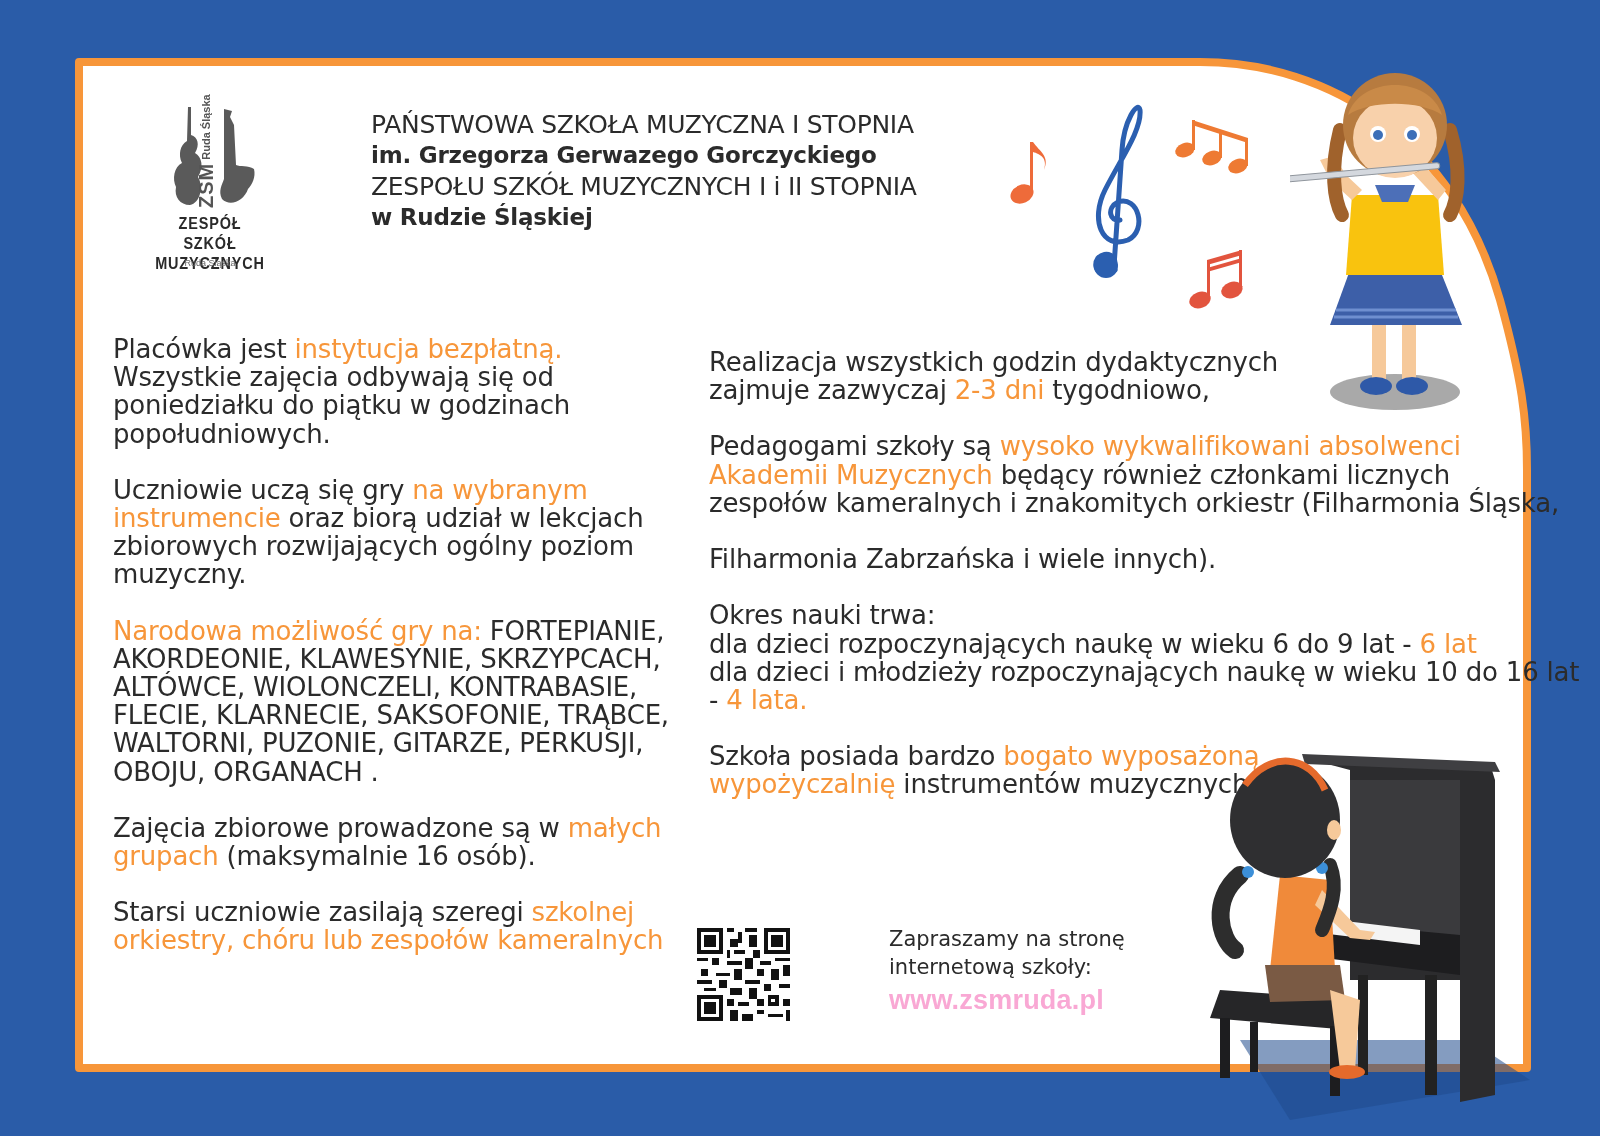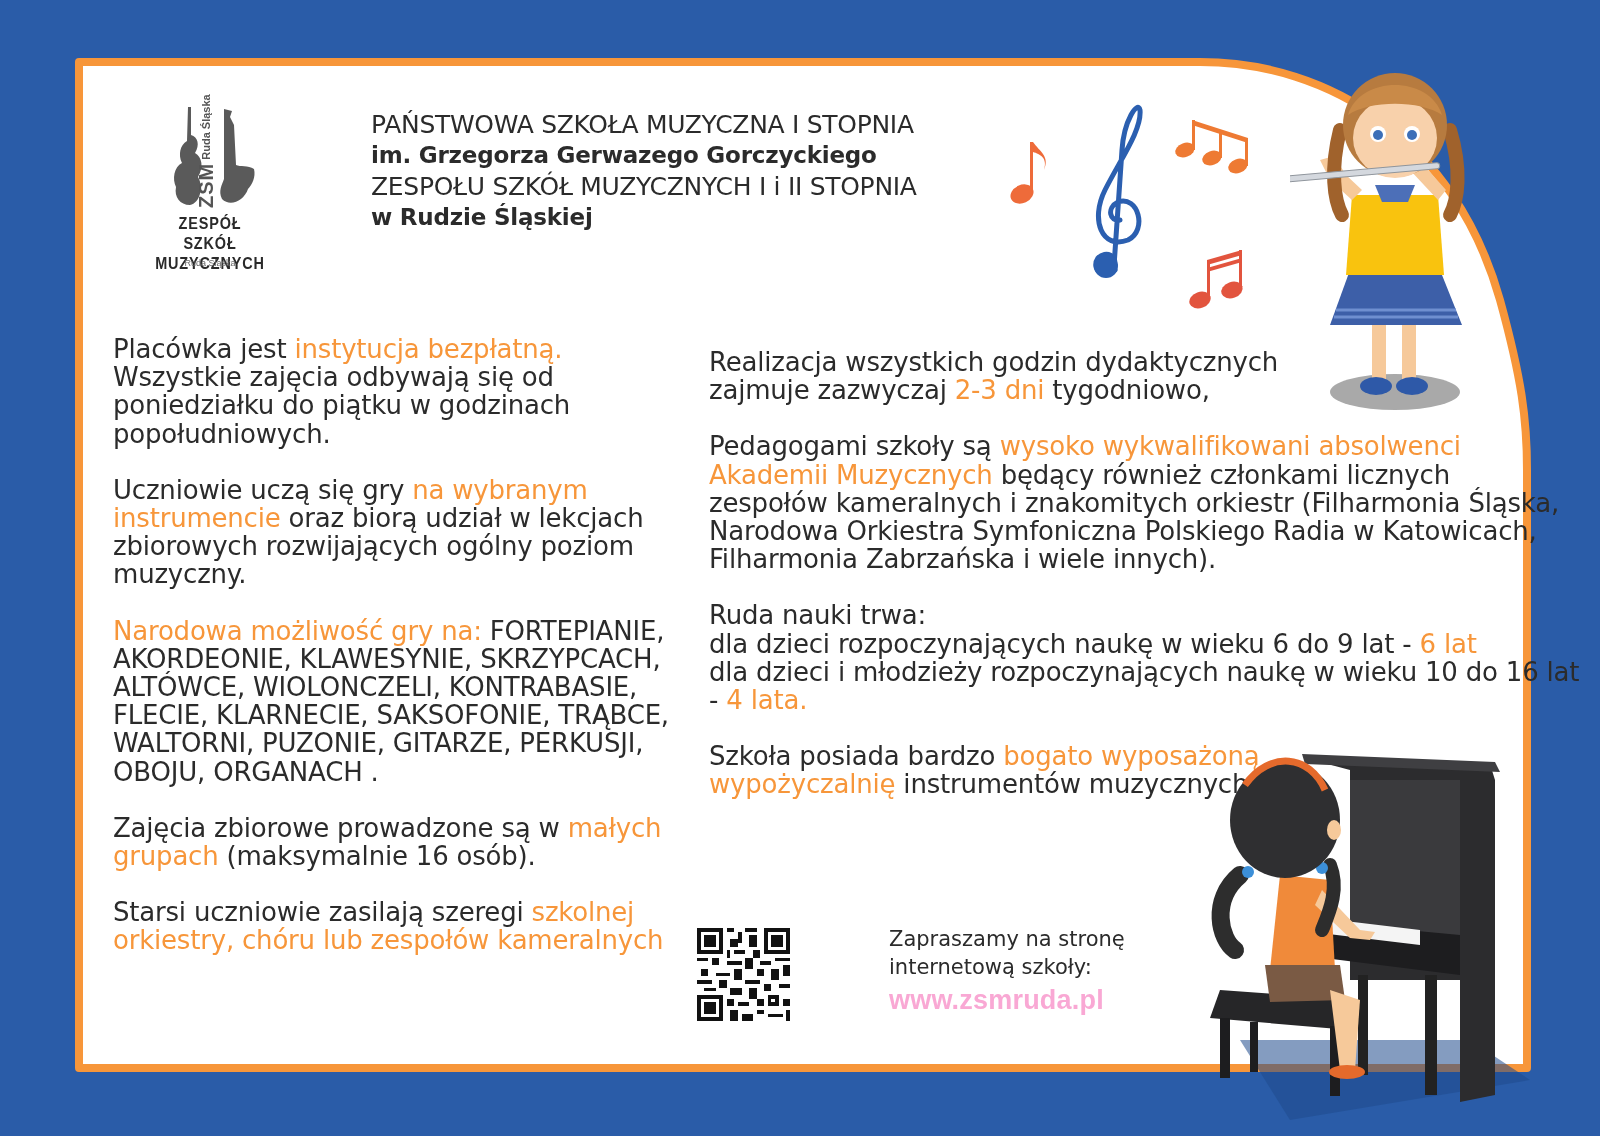--- a/index.html
+++ b/index.html
@@ -176,25 +176,25 @@
 
 <div id="col-right" class="abs col">
   <p>
     <span>Realizacja wszystkich godzin dydaktycznych</span><br>
     <span>zajmuje zazwyczaj </span><span class="orange"> 2-3 dni</span><span> tygodniowo,</span>
   </p>
   <p>
     <span>Pedagogami szkoły są </span><span class="orange">wysoko wykwalifikowani absolwenci</span><br>
     <span class="orange">Akademii Muzycznych</span><span> będący również członkami licznych</span><br>
     <span>zespołów kameralnych i znakomitych orkiestr (Filharmonia Śląska,</span><br>
-    <span>Narodowa Orkiestra Symfoniczna Polskiego Radia w Katowicach,</span><br>
+    <br>
     <span>Filharmonia Zabrzańska i wiele innych).</span>
   </p>
   <p>
-    <span>Ruda nauki trwa:</span><br>
+    <span>Okres nauki trwa:</span><br>
     <span>dla dzieci rozpoczynających naukę w wieku 6 do 9 lat - </span><span class="orange">6 lat</span><br>
     <span>dla dzieci i młodzieży rozpoczynających naukę w wieku 10 do 16 lat</span><br>
     <span>- </span><span class="orange">4 lata.</span>
   </p>
   <p>
     <span>Szkoła posiada bardzo </span><span class="orange">bogato wyposażoną</span><br>
     <span class="orange">wypożyczalnię</span><span> instrumentów muzycznych.</span>
   </p>
 </div>
 

